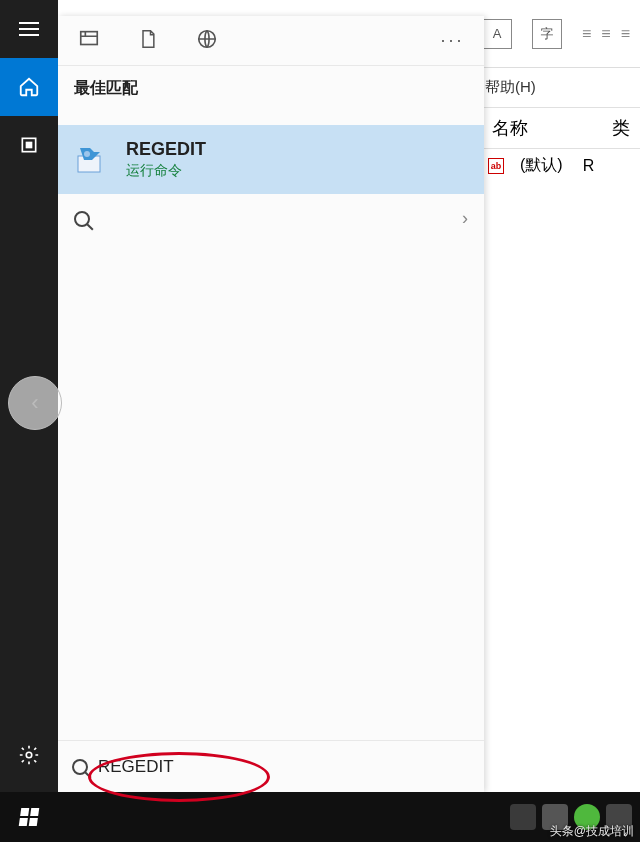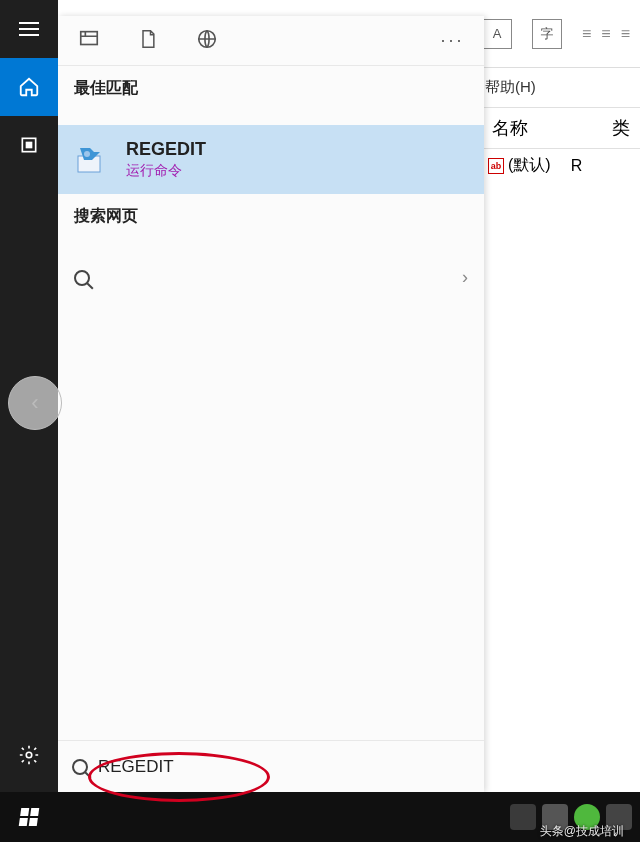--- a/index.html
+++ b/index.html
@@ -5,52 +5,52 @@
 * { margin: 0; padding: 0; box-sizing: border-box; font-family: "Segoe UI", "Microsoft YaHei", sans-serif; }
 body { width: 640px; height: 842px; overflow: hidden; background: #f0f0f0; position: relative; }
 
 
 .bg-app { position: absolute; inset: 0; background: #fff; }
 .bg-top { height: 68px; border-bottom: 1px solid #ddd; display: flex; align-items: center; padding-right: 10px; justify-content: flex-end; gap: 20px; color: #555; }
 .bg-top .ico-box { width: 30px; height: 30px; border: 1px solid #888; display: flex; align-items: center; justify-content: center; font-size: 13px; }
 .bg-menu { height: 40px; border-bottom: 1px solid #e0e0e0; display: flex; align-items: center; padding-left: 485px; font-size: 15px; color: #333; }
 .bg-cols { display: flex; border-bottom: 1px solid #e0e0e0; }
 .bg-cols > div { padding: 8px 10px; font-size: 18px; }
-.bg-cell { display: flex; align-items: center; gap: 4px; padding: 6px 10px; }
+.bg-cell { display: flex; align-items: center; gap: 16px; padding: 6px 10px; }
 .ab-ico { width: 16px; height: 16px; background: #fff; border: 1px solid #c00; display:flex; align-items:center; justify-content:center; font-size:9px; color:#c00; font-weight:bold; }
 
 
 .rail { position: absolute; left: 0; top: 0; bottom: 0; width: 58px; background: #1f1f1f; display: flex; flex-direction: column; align-items: center; z-index: 5; }
 .rail-item { width: 58px; height: 58px; display: flex; align-items: center; justify-content: center; color: #fff; cursor: pointer; }
 .rail-item.active { background: #0078d4; }
 .rail-spacer { flex: 1; }
 .hamburger { display: flex; flex-direction: column; gap: 4px; }
 .hamburger span { width: 20px; height: 2px; background: #fff; }
 .house { width: 22px; height: 22px; }
 
 
 .taskbar { position: absolute; left: 0; right: 0; bottom: 0; height: 50px; background: #101010; display: flex; align-items: center; z-index: 6; }
 .start-btn { width: 58px; height: 50px; display: flex; align-items: center; justify-content: center; color: #fff; }
 .win-logo { display: grid; grid-template-columns: 1fr 1fr; gap: 2px; width: 18px; height: 18px; transform: skewX(-8deg); }
 .win-logo span { background: #fff; }
 .task-right { margin-left: auto; display: flex; align-items: center; gap: 6px; padding-right: 8px; height: 100%; }
 .task-ico { width: 26px; height: 26px; border-radius: 4px; }
 .wechat { background: #4fb83d; border-radius: 50%; position: relative; }
-.watermark { position: absolute; right: 16px; bottom: 2px; font-size: 12px; color: #e8e8e8; text-shadow: 0 0 3px #000; z-index: 10; text-align: center; }
+.watermark { position: absolute; right: 6px; bottom: 2px; font-size: 12px; color: #e8e8e8; text-shadow: 0 0 3px #000; z-index: 10; text-align: center; }
 
 
 .panel { position: absolute; left: 58px; top: 16px; width: 426px; bottom: 50px; background: #fbfbfb; z-index: 4; box-shadow: 2px 0 6px rgba(0,0,0,0.15); display: flex; flex-direction: column; }
 .scope-bar { height: 50px; display: flex; align-items: center; gap: 38px; padding: 0 20px; border-bottom: 1px solid #e8e8e8; }
 .scope-icon { color: #555; cursor: pointer; }
 .scope-more { margin-left: auto; letter-spacing: 2px; font-size: 18px; color: #555; }
 .section-h { padding: 12px 16px 26px; font-weight: 600; font-size: 16px; color: #222; }
 .result-best { background: #c7e0f4; padding: 14px 16px; display: flex; align-items: center; gap: 16px; cursor: pointer; }
 .run-ico { width: 36px; height: 36px; display:flex; align-items:center; justify-content:center; }
 .result-title { font-weight: 700; font-size: 18px; color: #222; }
-.result-sub { font-size: 14px; color: #a21caf; margin-top: 2px; }
+.result-sub { font-size: 14px; color: #15803d; margin-top: 2px; }
 .result-web { padding: 14px 16px; display: flex; align-items: center; gap: 14px; cursor: pointer; }
 .mag { width: 16px; height: 16px; border: 2px solid #444; border-radius: 50%; position: relative; }
 .mag::after { content: ""; position: absolute; width: 8px; height: 2px; background: #444; transform: rotate(45deg); bottom: -3px; right: -6px; }
 .web-name { font-size: 16px; color: #222; }
 .web-note { color: #888; }
 .chev { margin-left: auto; color: #888; font-size: 18px; }
 
 .arrow-circle { position: absolute; left: 8px; top: 376px; width: 54px; height: 54px; border: 1px solid #bbb; border-radius: 50%; display: flex; align-items: center; justify-content: center; color: #bbb; background: rgba(255,255,255,0.6); z-index: 7; font-size: 22px; }
 
 
@@ -154,21 +154,20 @@
           <path d="M6 6 L16 6 L20 10 L26 10 L18 18 L10 18 Z" fill="#3e95d6"></path>
           <circle cx="13" cy="12" r="3" fill="#9cc5eb"></circle>
         </svg>
     </span>
     <div>
       <div class="result-title">REGEDIT</div>
       <div class="result-sub">运行命令</div>
     </div>
   </div>
 
-  <div class="section-h">搜索网页</div>
 
   <div class="result-web">
     <span class="mag"></span>
     <span class="chev">›</span>
   </div>
 
   <div class="search-row">
     <span class="mag"></span>
     <input class="search-input" value="REGEDIT" style="">
   </div>

